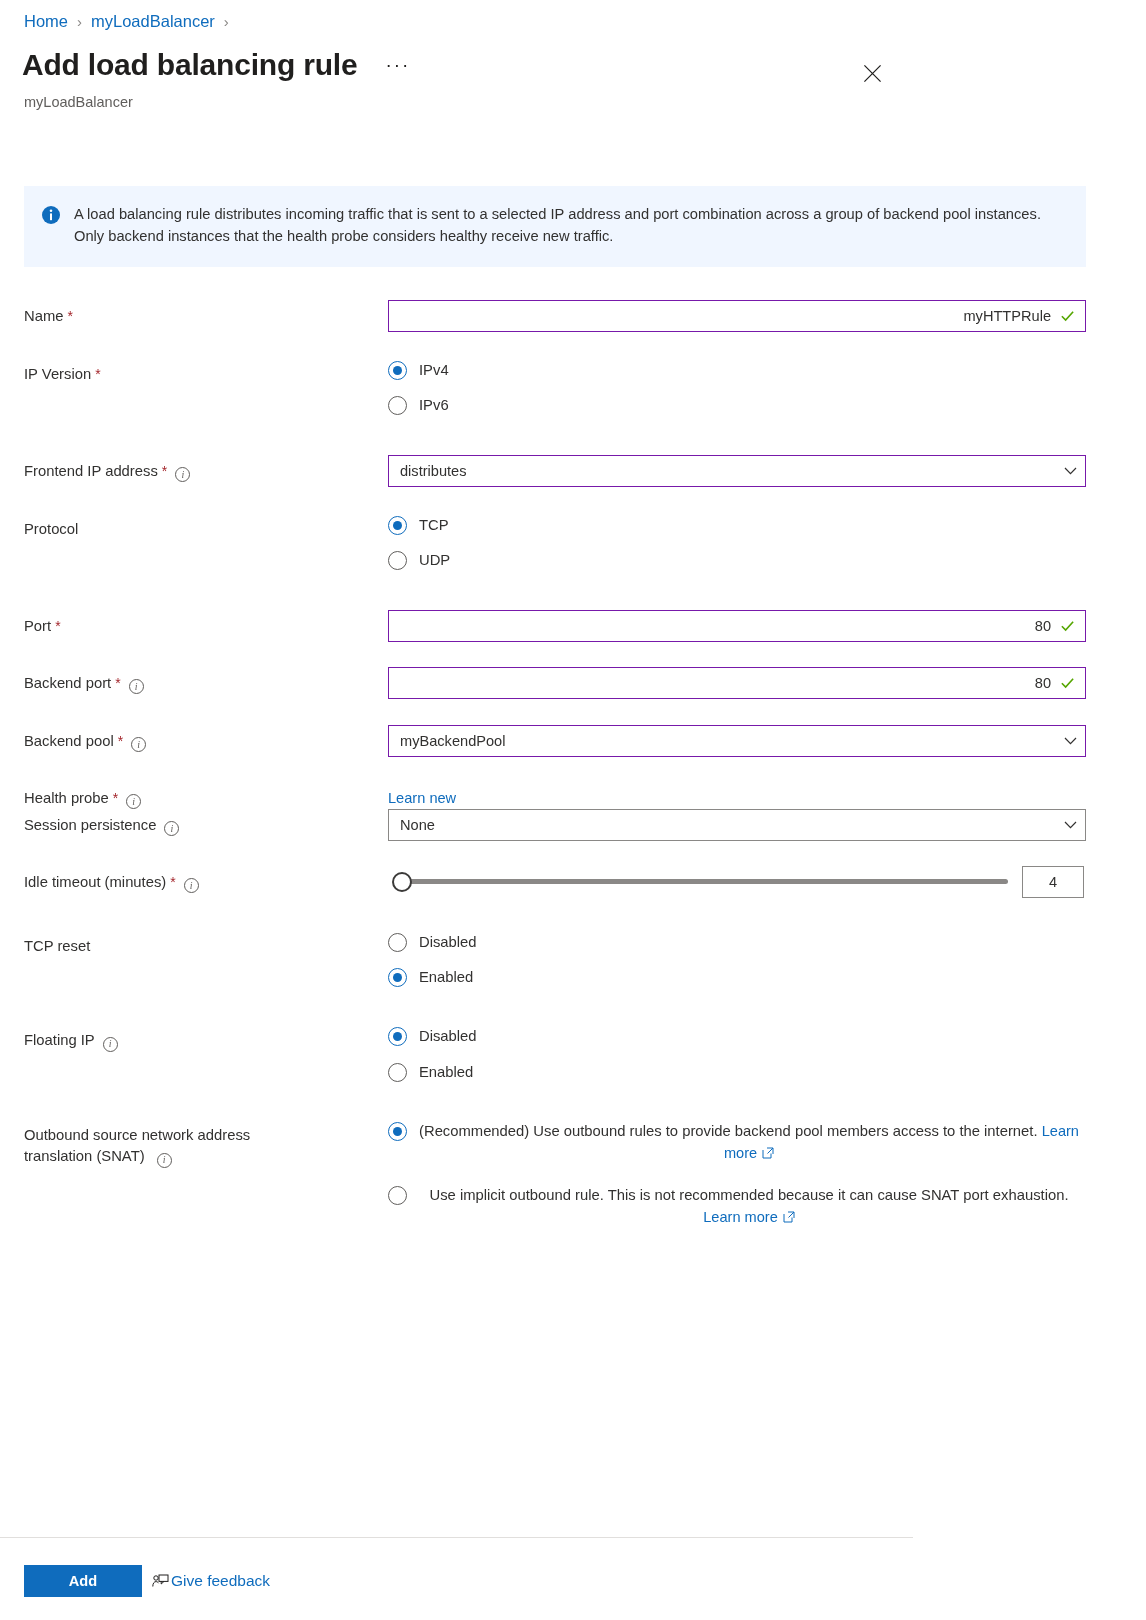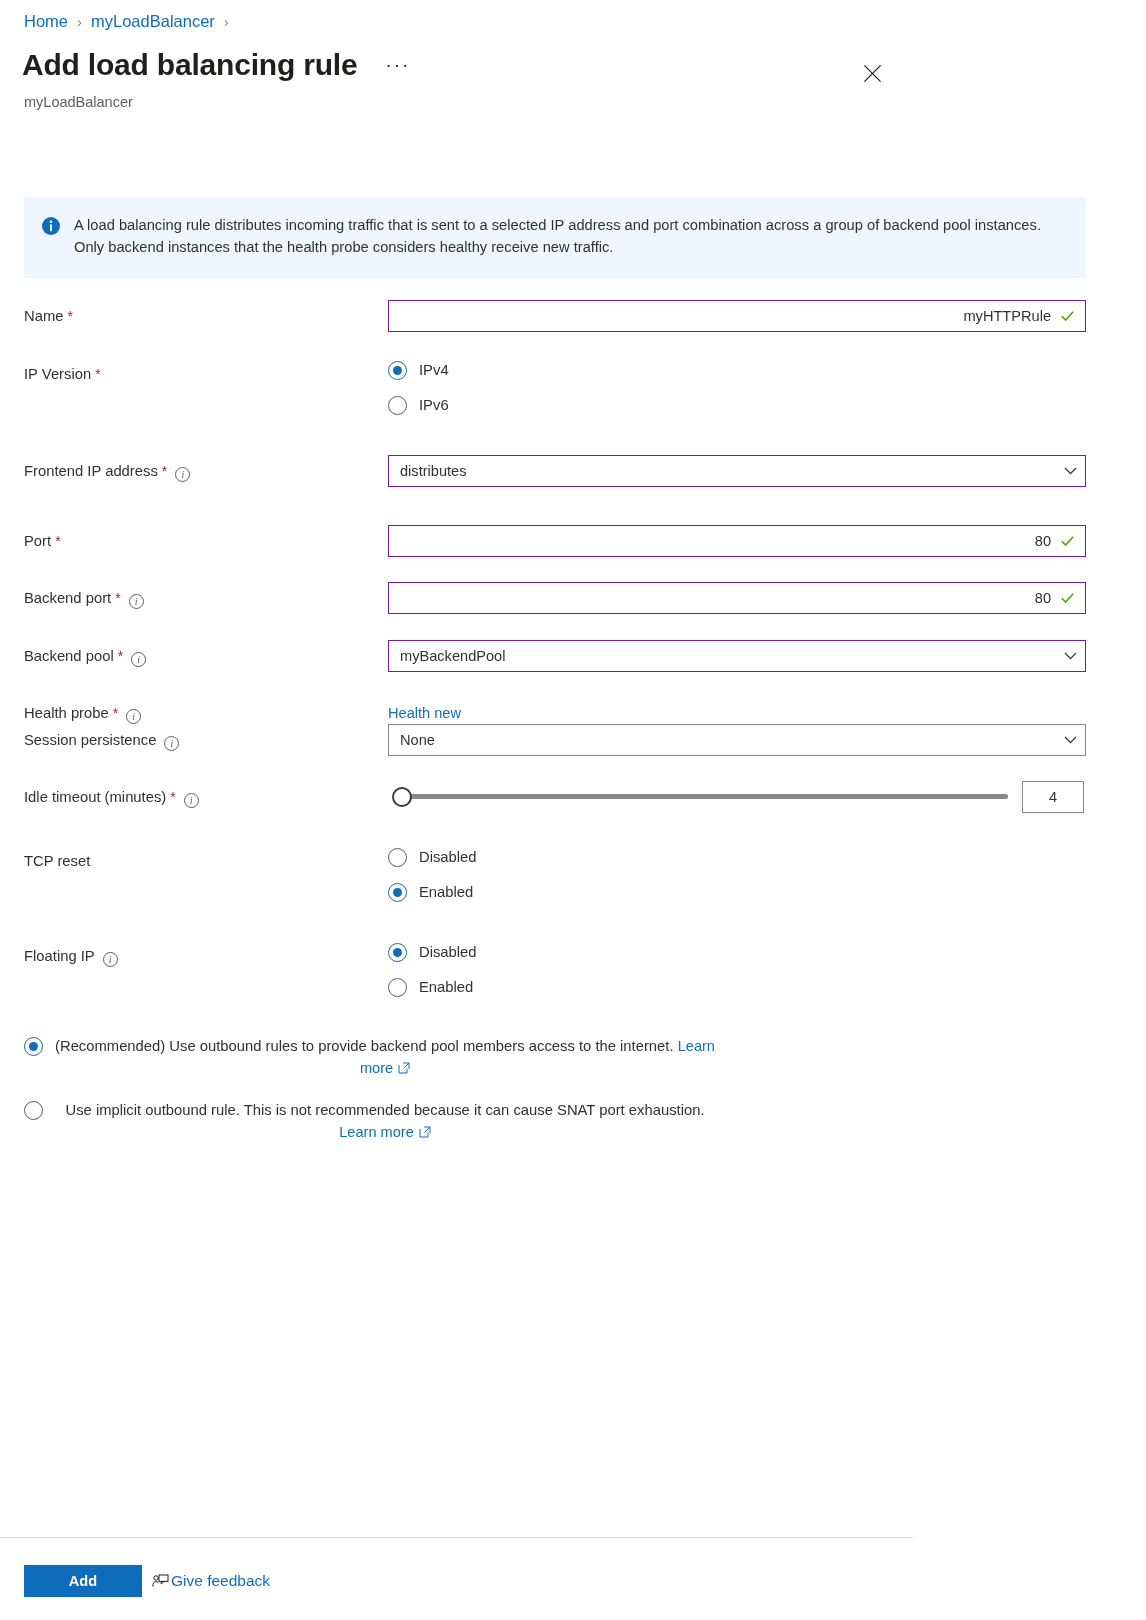--- a/index.html
+++ b/index.html
@@ -48,21 +48,20 @@
     color: #201f1e;
   }
 
   
   .info-banner {
     position: absolute; left: 24px; top: 186px;
     width: 1062px;
     background: #f0f6ff;
     display: flex; gap: 14px;
     padding: 18px 20px 20px 18px;
-    margin-top: 11px;
   }
   .info-icon {
     flex: 0 0 auto; width: 18px; height: 18px; margin-top: 2px;
   }
   .info-text {
     font-size: 14.7px; line-height: 1.47; color: #323130;
     max-width: 990px;
   }
 
   
@@ -269,20 +268,37 @@
           <span class="val">distributes</span>
           <span class="chev">
             <svg width="13" height="8" viewBox="0 0 13 8">
                 <path d="M1 1 L6.5 6.7 L12 1" stroke="#323130" stroke-width="1.2" fill="none"></path>
               </svg>
           </span>
         </div>
       </div>
     </div>
 
+    <div class="row" style="margin-top:26px">
+      <div class="lbl">
+        <span class="txt">Protocol</span>
+      </div>
+      <div class="ctl">
+        <div class="radio-group">
+          <div class="radio sel">
+            <span class="dot"></span>
+            <span class="rlbl">TCP</span>
+          </div>
+          <div class="radio">
+            <span class="dot"></span>
+            <span class="rlbl">UDP</span>
+          </div>
+        </div>
+      </div>
+    </div>
 
     <div class="row" style="margin-top:38px">
       <div class="lbl">
         <span class="txt">Port</span>
         <span class="req">*</span>
       </div>
       <div class="ctl">
         <div class="field valid">
           <input type="text" value="80" style="">
           <svg class="check" viewBox="0 0 16 16">
@@ -326,21 +342,21 @@
       </div>
     </div>
 
     <div class="row" style="margin-top:25px">
       <div class="lbl">
         <span class="txt">Health probe</span>
         <span class="req">*</span>
         <span class="info-dot">i</span>
       </div>
       <div class="ctl">
-        <a class="link create-new">Health new</a>
+        <a class="link create-new">Learn new</a>
       </div>
     </div>
 
     <div class="row" style="">
       <div class="lbl">
         <span class="txt">Session persistence</span>
         <span class="info-dot">i</span>
       </div>
       <div class="ctl">
         <div class="select">
@@ -400,20 +416,27 @@
           </div>
           <div class="radio">
             <span class="dot"></span>
             <span class="rlbl">Enabled</span>
           </div>
         </div>
       </div>
     </div>
 
     <div class="row" style="margin-top:36px">
+      <div class="lbl" style="display:block">
+        <div>Outbound source network address</div>
+        <div>
+          <span>translation (SNAT)</span>
+          <span class="info-dot">i</span>
+        </div>
+      </div>
       <div class="ctl">
         <div class="radio-group" style="gap:21px">
           <div class="radio sel">
             <span class="dot"></span>
             <span class="rlbl"><span>(Recommended) Use outbound rules to provide backend pool members access to the internet.</span>
               <a class="link">Learn more</a><svg class="ext-icon" viewBox="0 0 12 12">
                   <path d="M1 3 L1 11 L9 11 L9 6.5" stroke="#0f6cbd" stroke-width="1" fill="none"></path>
                   <path d="M5 1 L11 1 L11 7" stroke="#0f6cbd" stroke-width="1" fill="none"></path>
                   <path d="M11 1 L5.5 6.5" stroke="#0f6cbd" stroke-width="1" fill="none"></path>
                 </svg>

